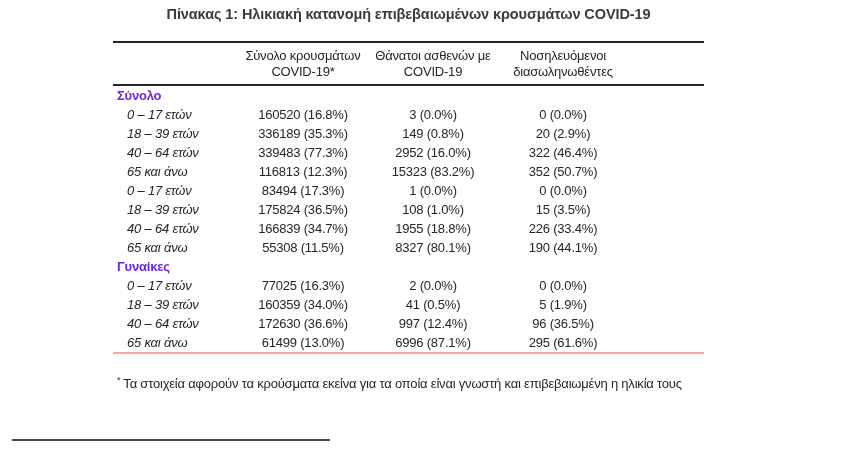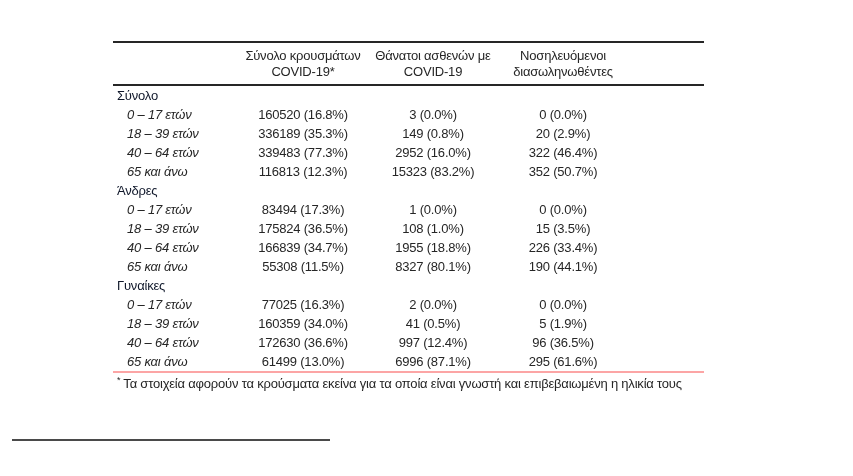--- a/index.html
+++ b/index.html
@@ -50,23 +50,23 @@
     letter-spacing: -0.2px;
   }
   tbody td {
     height: 19px;
     line-height: 19px;
     padding: 0;
     white-space: nowrap;
     letter-spacing: -0.2px;
   }
   td.section-label {
-    font-weight: normal;
+    font-weight: bold;
     padding-left: 4px;
-    color: #0f172a;
+    color: #6d28d9;
   }
   td.age { padding-left: 14px; font-style: italic; }
   td.num { text-align: center; }
   .footnote-star {
     position: absolute;
     left: 117px;
     top: 375px;
     width: 700px;
     font-size: 13px;
     letter-spacing: -0.2px;
@@ -97,20 +97,21 @@
   .footnote-bottom sup {
     font-size: 9px;
     vertical-align: super;
   }
 </style>
 </head>
 <body>
 
 <div class="page">
 
+  <div class="doc-title">Πίνακας 1: Ηλικιακή κατανομή επιβεβαιωμένων κρουσμάτων COVID-19</div>
 
   <table class="covid-table">
     <colgroup>
       <col class="c-label">
         <col class="c-data">
         <col class="c-data">
         <col class="c-data">
         <col class="c-spacer">
     </colgroup>
     <thead>
@@ -159,23 +160,20 @@
       </tr>
       <tr>
         <td class="age">65 και άνω</td>
         <td class="num">116813 (12.3%)</td>
         <td class="num">15323 (83.2%)</td>
         <td class="num">352 (50.7%)</td>
         <td></td>
       </tr>
 
       <tr>
-        <td class="section-label" colspan="5">Άνδρες</td>
-      </tr>
-      <tr>
         <td class="age">0 – 17 ετών</td>
         <td class="num">83494 (17.3%)</td>
         <td class="num">1 (0.0%)</td>
         <td class="num">0 (0.0%)</td>
         <td></td>
       </tr>
       <tr>
         <td class="age">18 – 39 ετών</td>
         <td class="num">175824 (36.5%)</td>
         <td class="num">108 (1.0%)</td>

